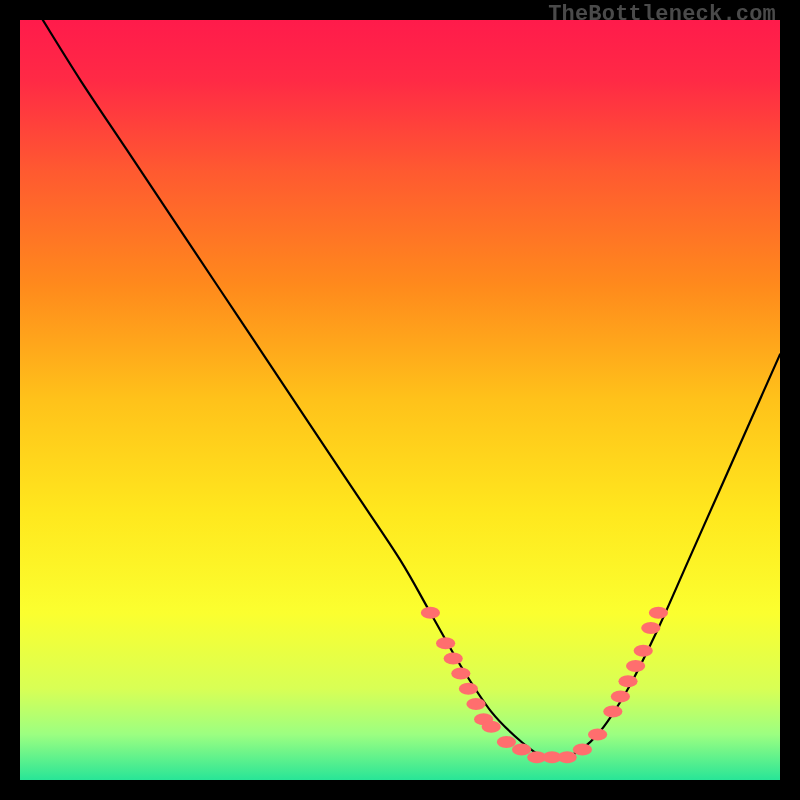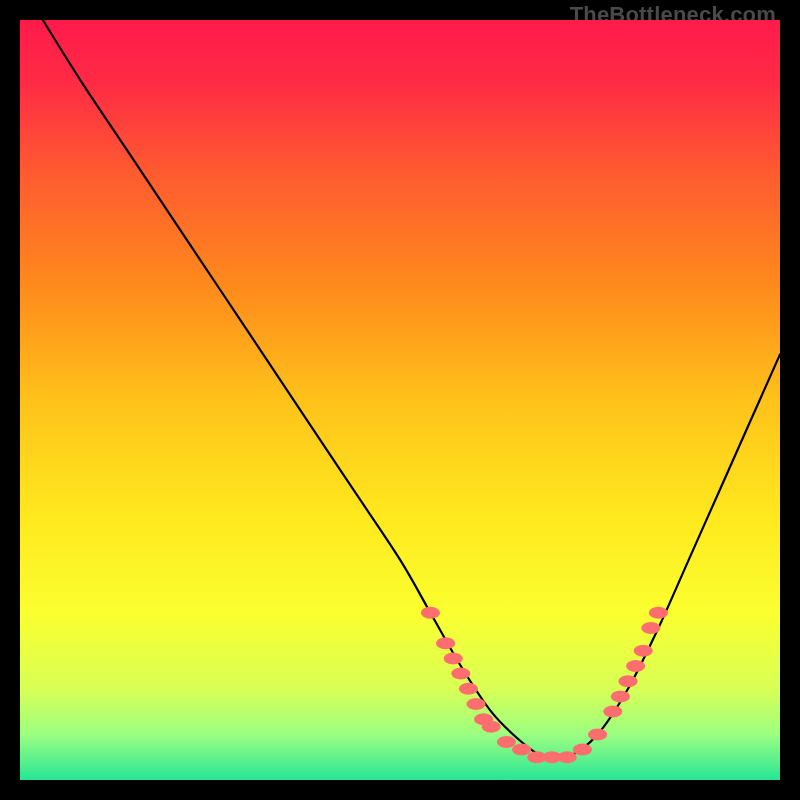--- a/index.html
+++ b/index.html
@@ -27,20 +27,21 @@
     height: 760px;
   }
   .watermark {
     position: absolute;
     top: 2px;
     right: 24px;
     color: #4a4a4a;
     font-size: 22px;
     font-weight: 600;
     letter-spacing: 0.2px;
+    font-family: Liberation Mono, monospace;
   }
   svg { display: block; }
 </style>
 </head>
 <body>
 
 <div class="watermark">TheBottleneck.com</div>
 
 <div class="frame">
   <svg class="plot" id="chart-svg" viewBox="0 0 760 760">

